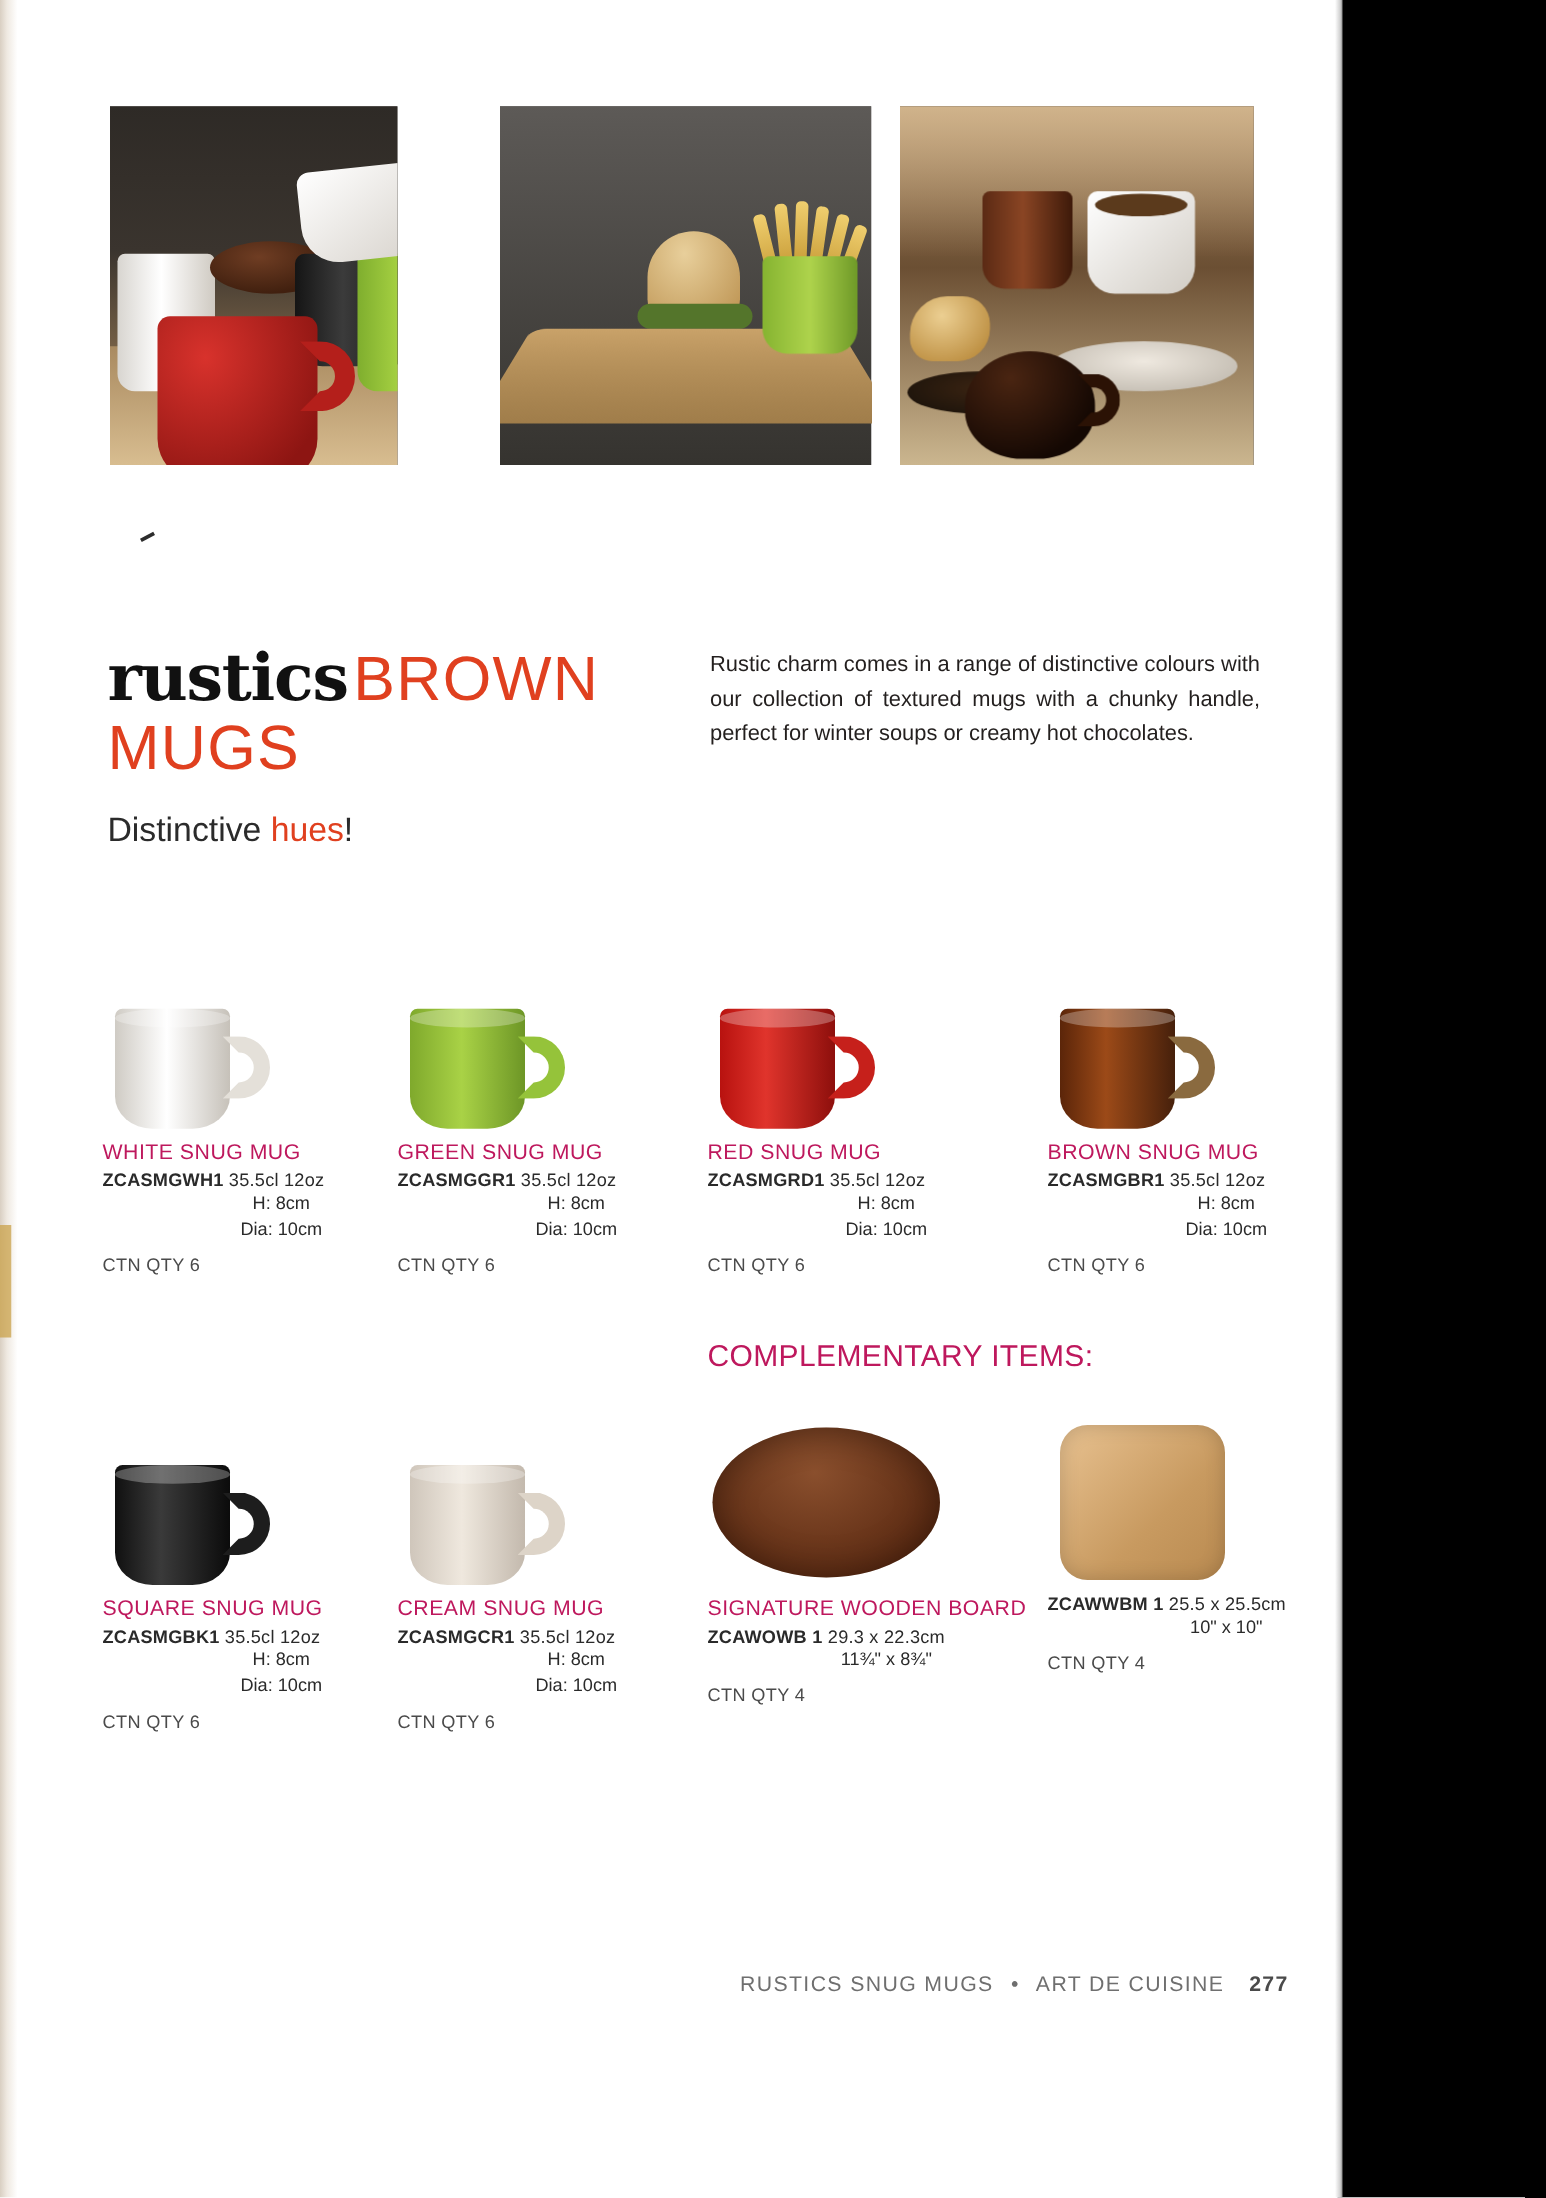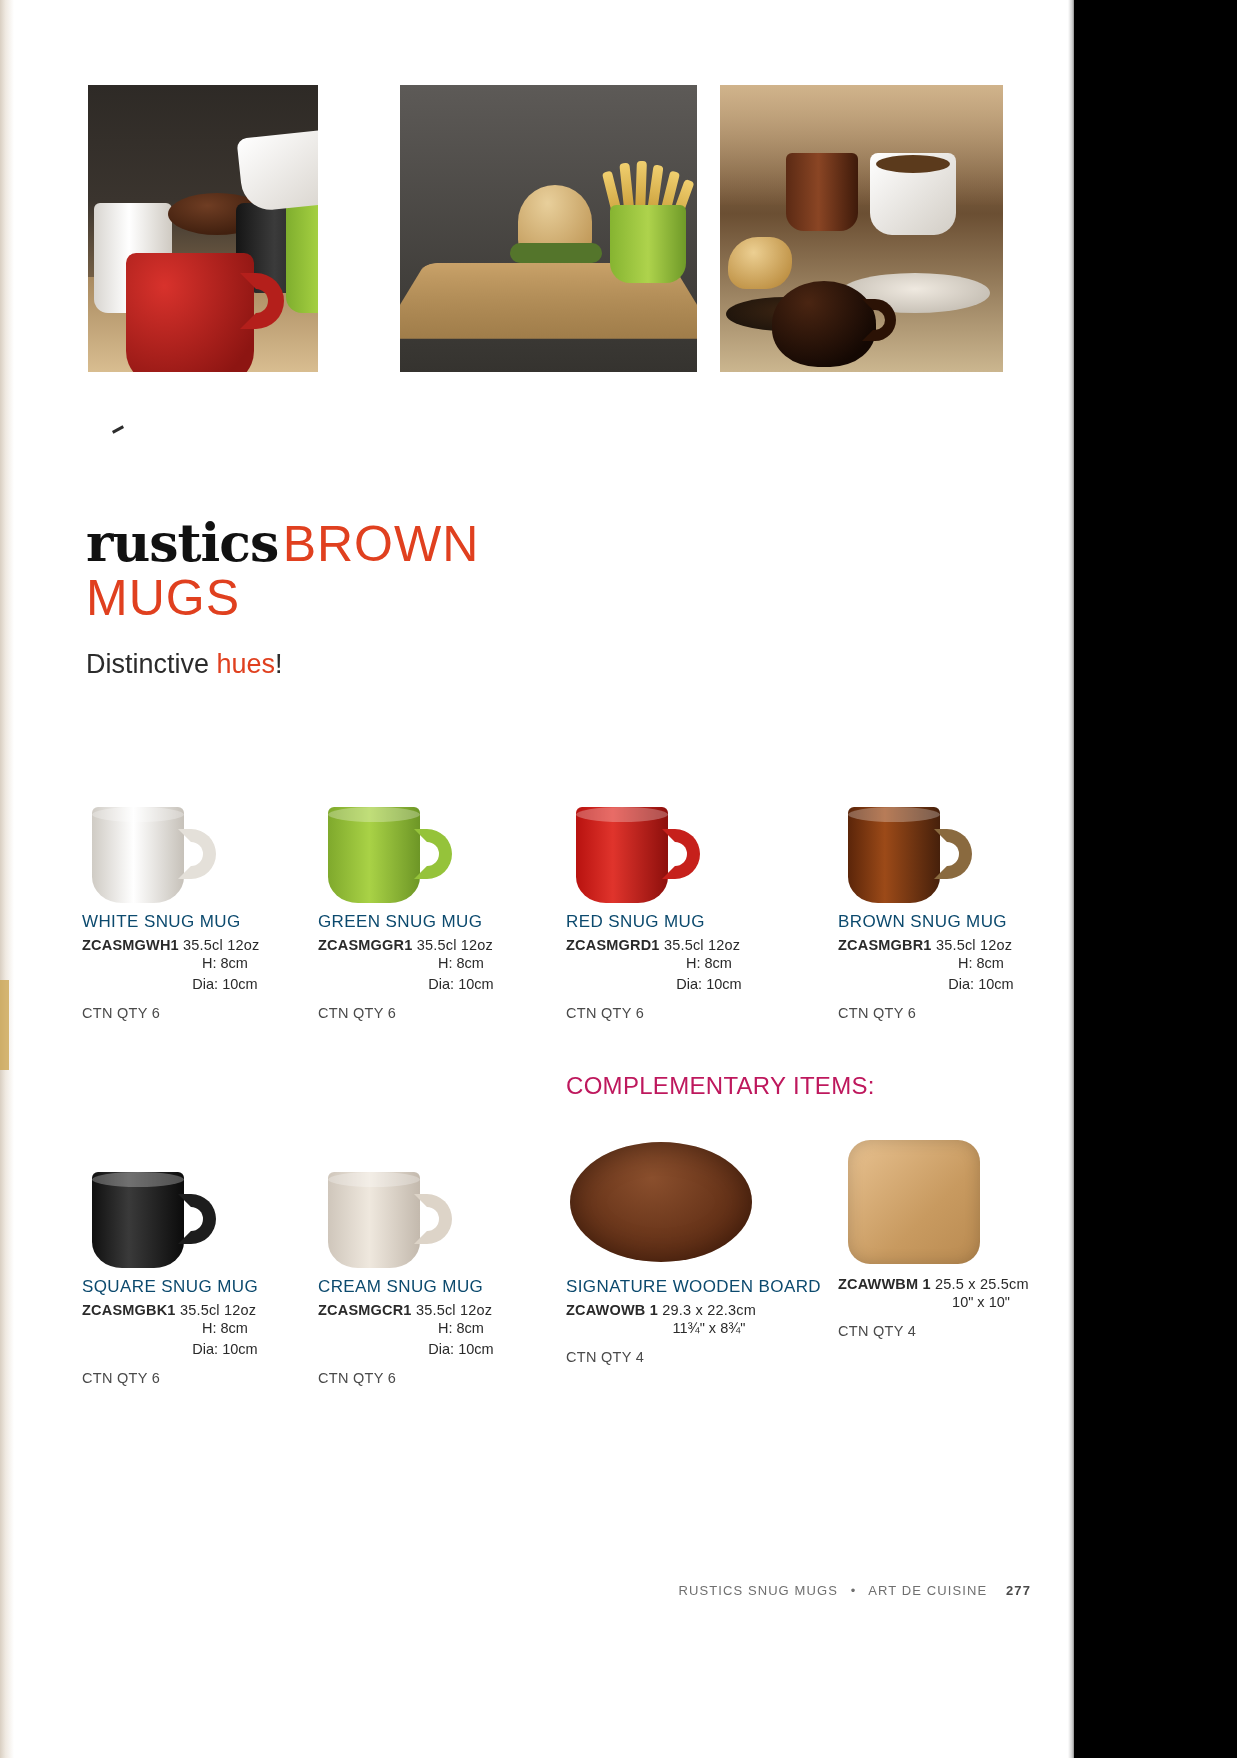--- a/index.html
+++ b/index.html
@@ -296,21 +296,21 @@
     width: 132px; height: 124px;
     border-radius: 22px;
     background: linear-gradient(135deg,#e8c291,#c89a60 60%,#b98a50);
     box-shadow: inset 0 0 16px rgba(0,0,0,.18);
   }
 
   
   .cap { margin-top: 6px; width: 260px; }
   .cap-name {
     font-size: 17px;
-    color: #0c4a6e;
+    color: #be185d;
     letter-spacing: .4px;
     line-height: 1.25;
   }
   .cap-line {
     font-size: 14.5px;
     color: #2a2a2a;
     margin-top: 5px;
     letter-spacing: .2px;
   }
   .cap-line b { font-weight: bold; }
@@ -323,21 +323,21 @@
     font-size: 24px;
     color: #be185d;
     letter-spacing: .3px;
     font-weight: 300;
   }
 
   
   .footer {
     position: absolute;
     right: 206px; bottom: 160px;
-    font-size: 13px;
+    font-size: 17px;
     letter-spacing: 1.1px;
     color: #6f6f6f;
   }
   .footer .pg { color: #4a4a4a; font-weight: bold; margin-left: 14px; }
   .footer .dot { color: #6f6f6f; margin: 0 8px; }
 </style>
 </head>
 <body>
 
 <div class="page">
@@ -399,20 +399,21 @@
     <div class="title-line1">
       <span class="t-rustics">rustics</span>
       <span class="t-snug">BROWN</span>
     </div>
     <span class="t-mugs">MUGS</span>
     <div class="t-sub">
       <span>Distinctive </span><span class="hue">hues</span><span>!</span>
     </div>
   </div>
 
+  <div class="intro">Rustic charm comes in a range of distinctive colours with our collection of textured mugs with a chunky handle, perfect for winter soups or creamy hot chocolates.</div>
 
   <div class="complementary">COMPLEMENTARY ITEMS:</div>
 
   <div class="grid-row row1">
 
     <div class="cell c1">
       <div class="thumb">
         <div class="mug mug-white"></div>
         <div class="handle h-white"></div>
       </div>

